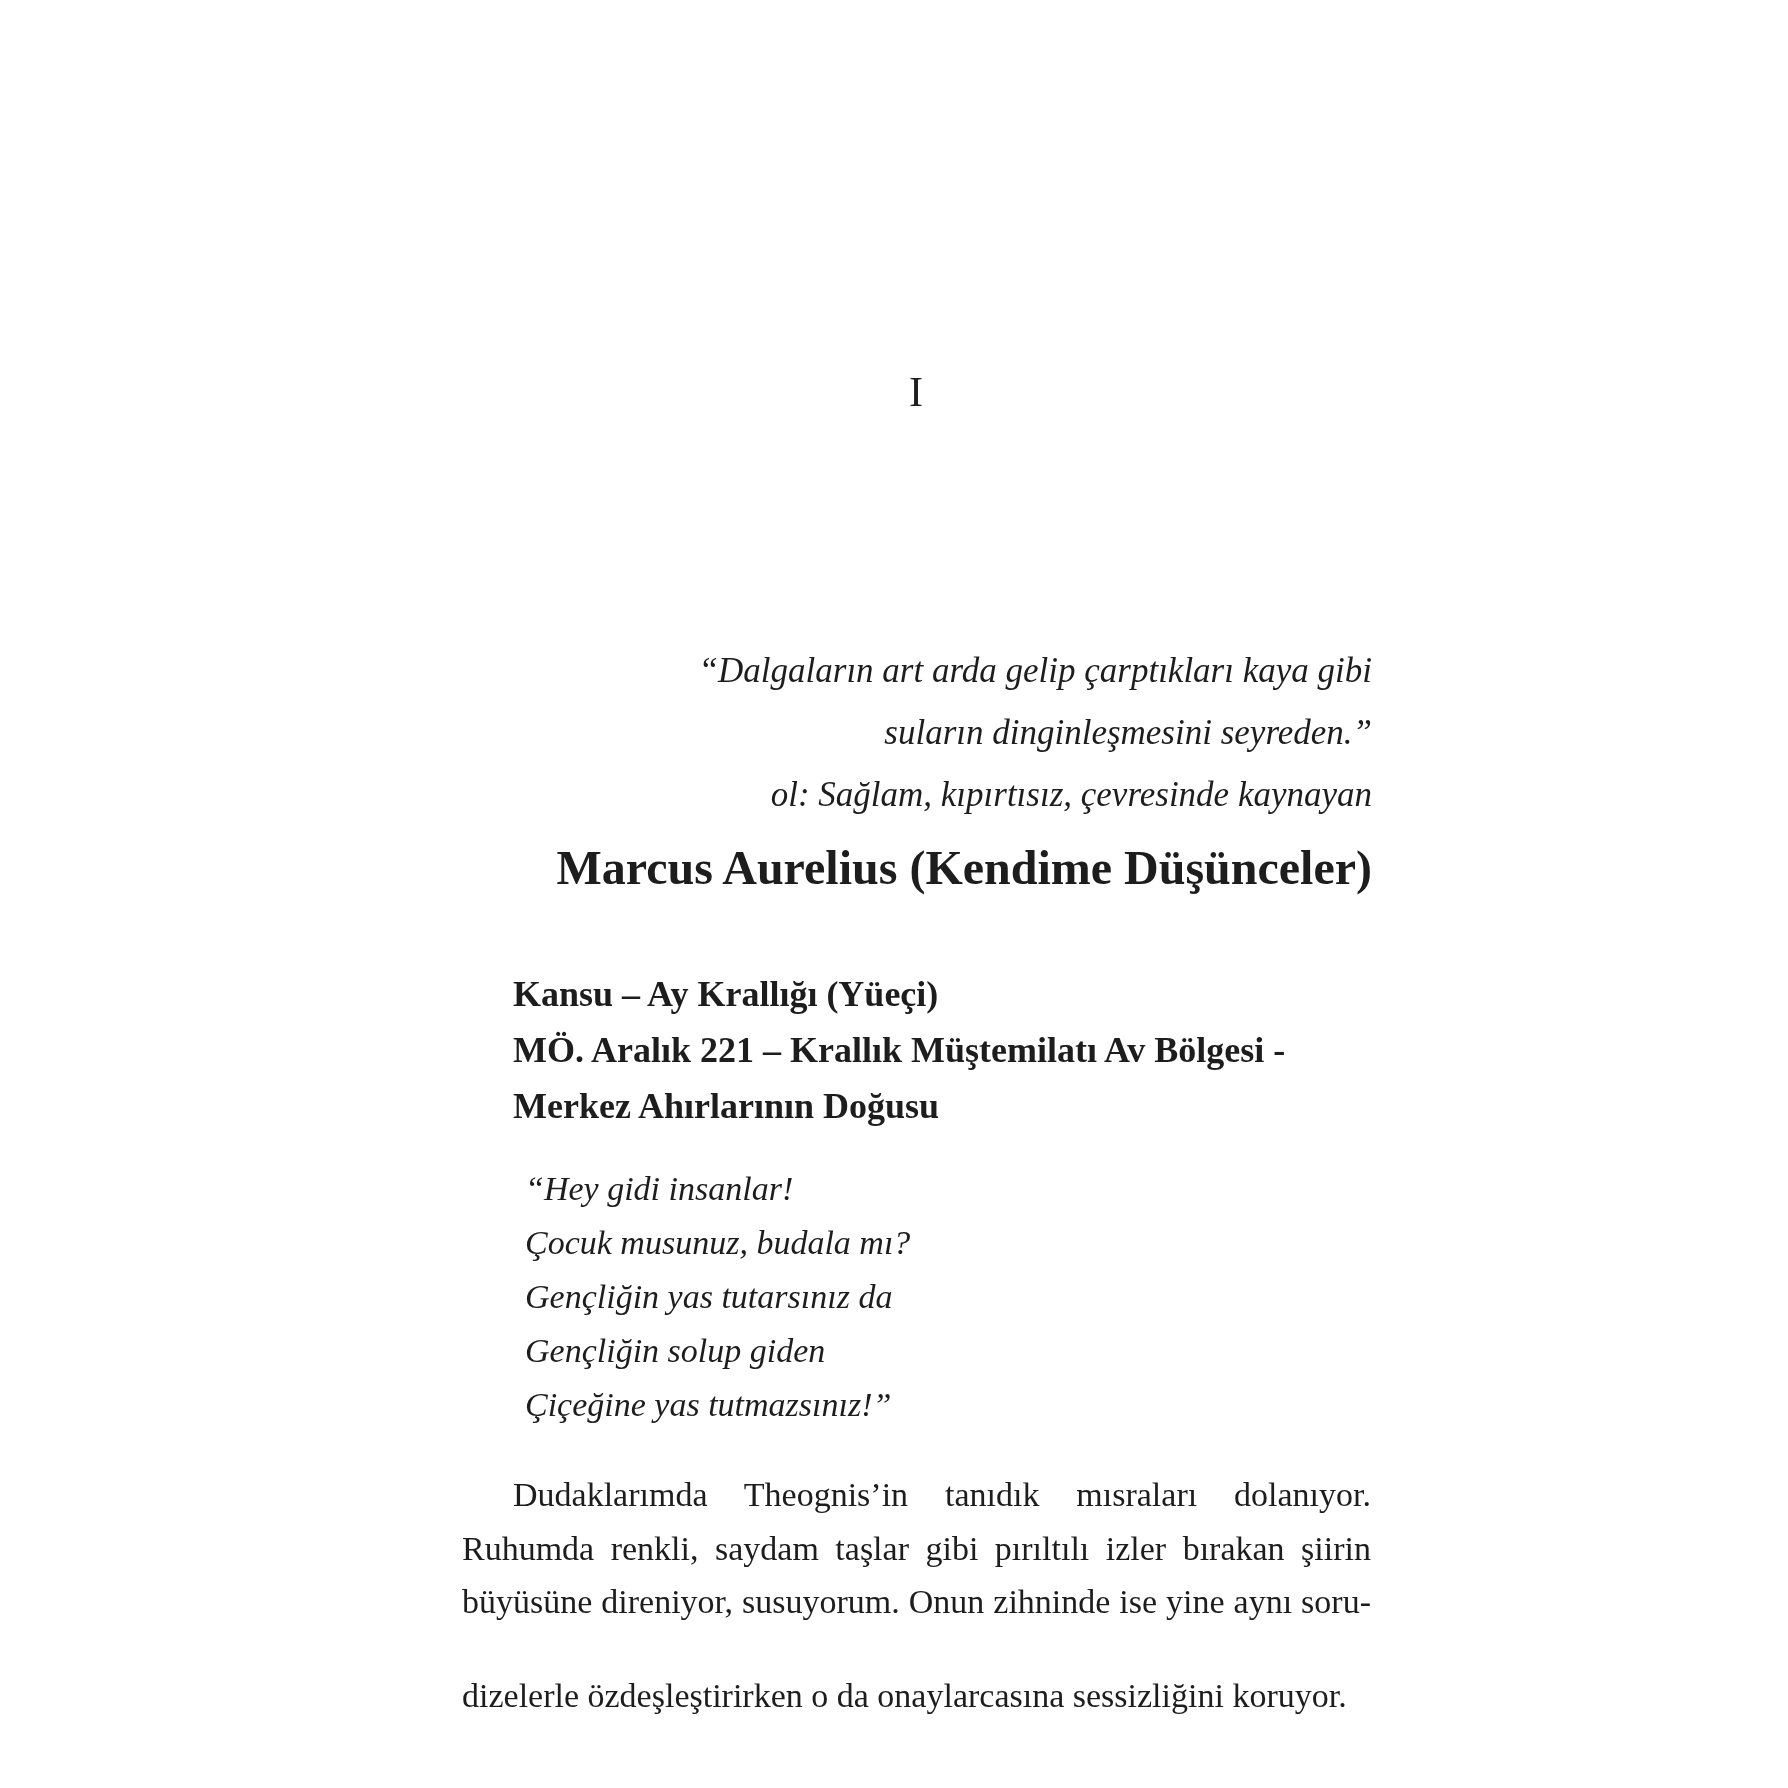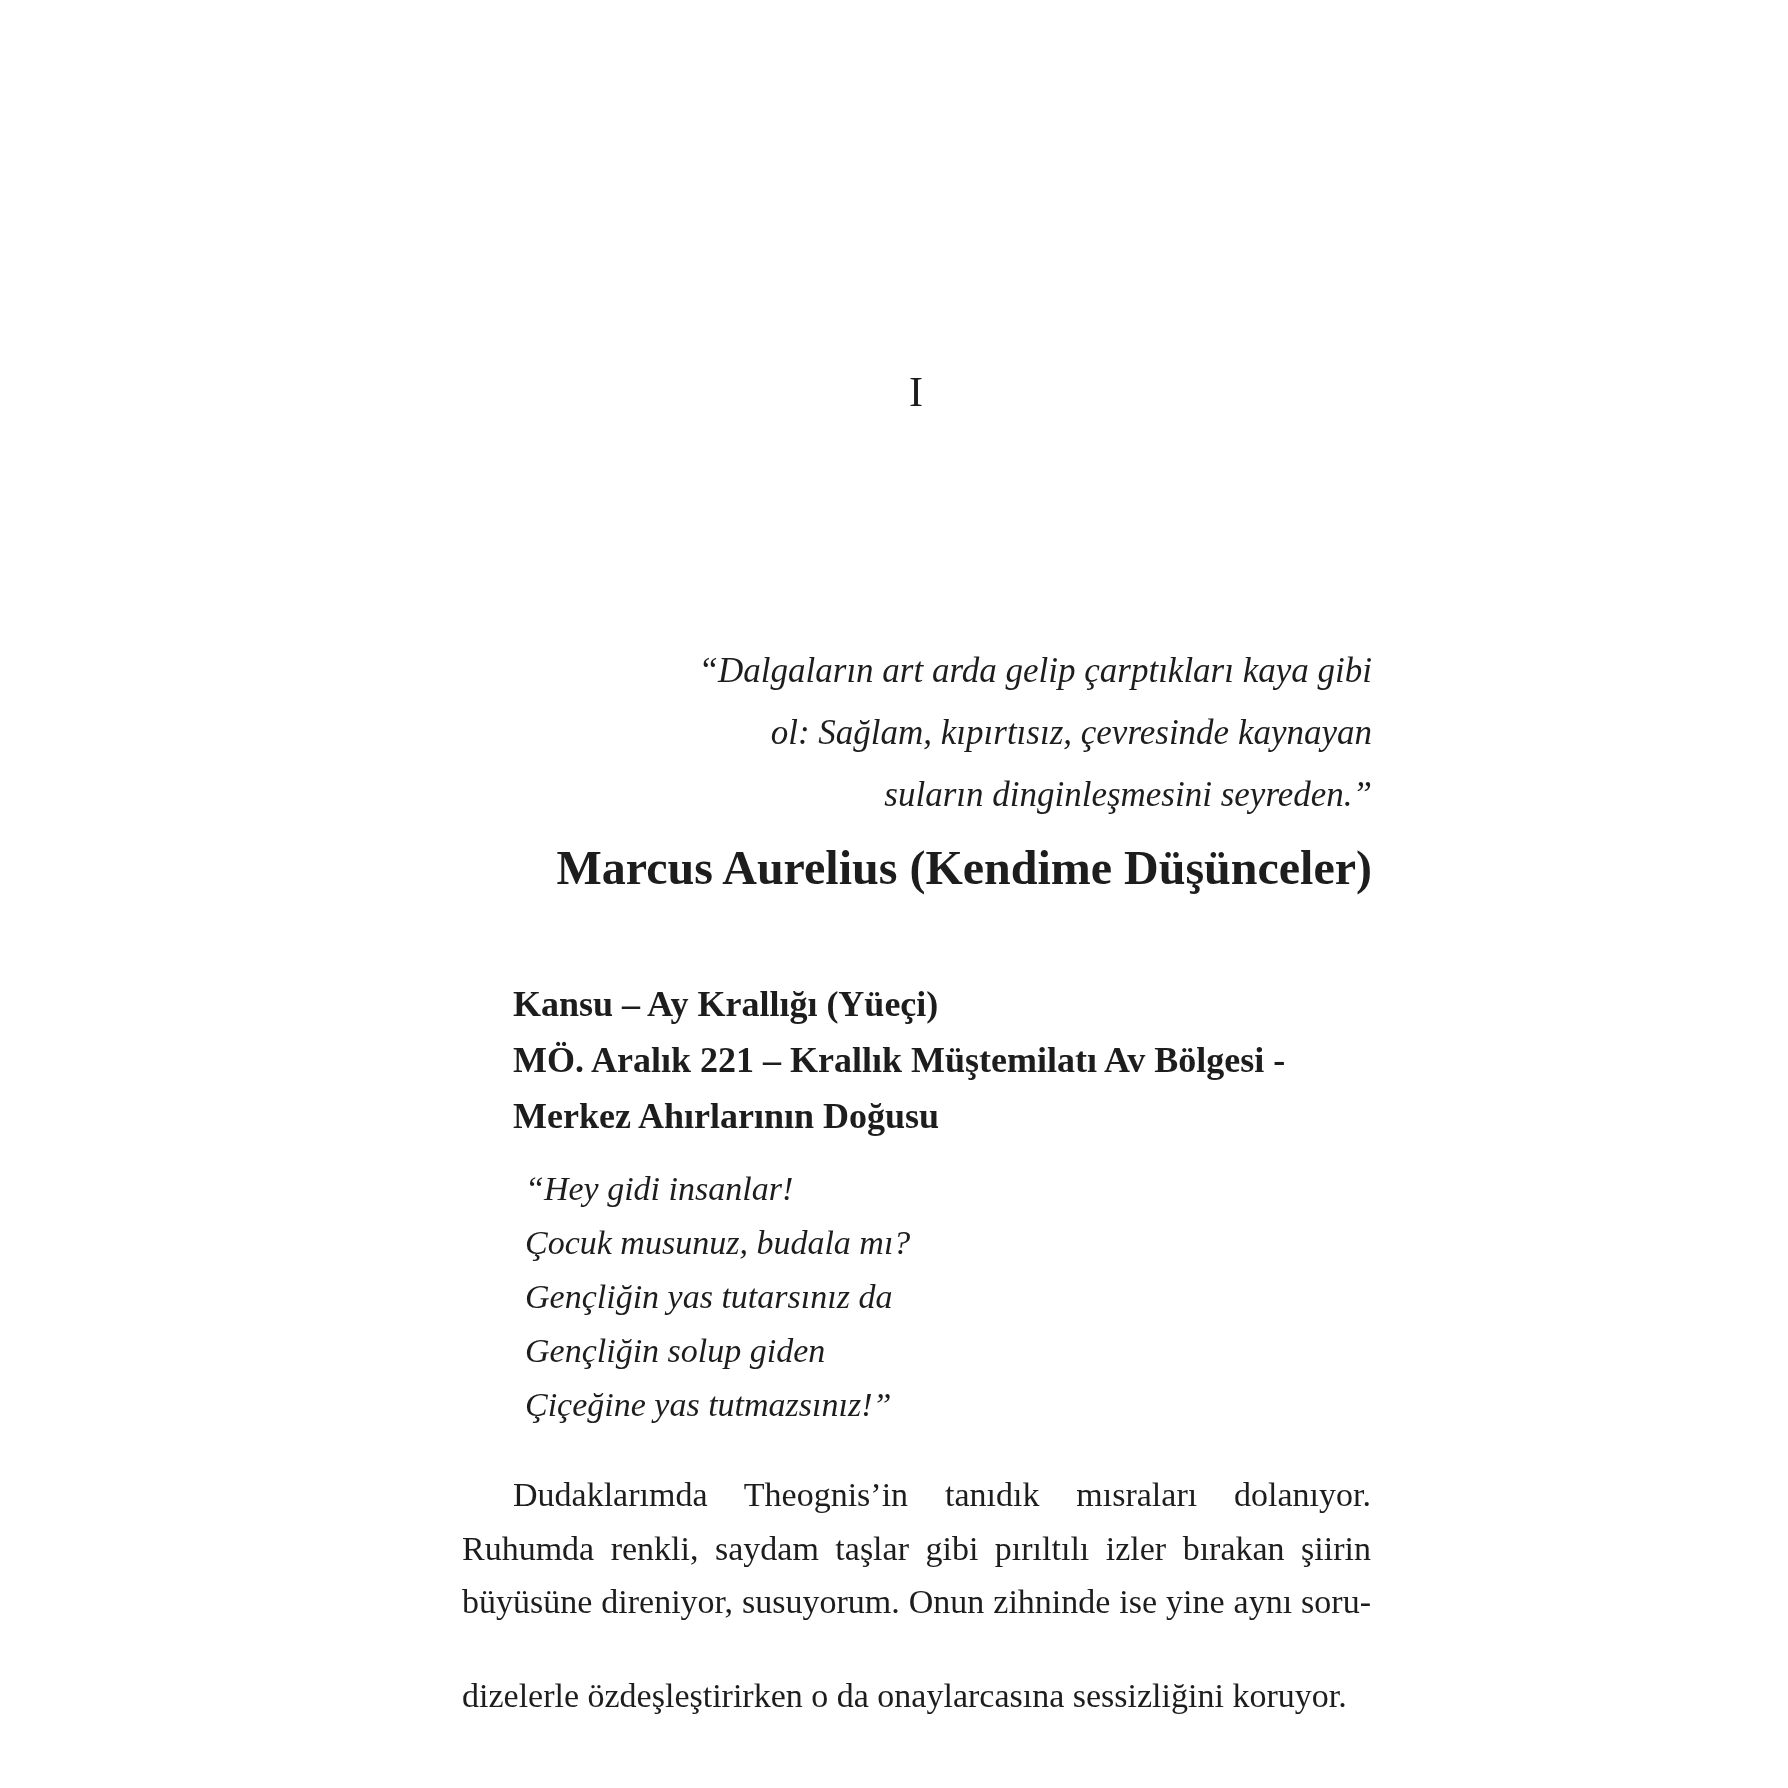--- a/index.html
+++ b/index.html
@@ -46,21 +46,20 @@
     line-height: 46px;
   }
   .scene-heading {
     position: absolute;
     top: 966px;
     left: 513px;
     width: 860px;
     font-weight: bold;
     font-size: 36px;
     line-height: 56px;
-    margin-top: 10px;
   }
   .poem {
     position: absolute;
     top: 1162px;
     left: 513px;
     width: 860px;
     font-style: italic;
     font-size: 34px;
     line-height: 54px;
     margin-left: 12px;
@@ -88,22 +87,22 @@
 </style>
 </head>
 <body>
 
 <div class="page">
 
   <div class="chapter-number">I</div>
 
   <div class="epigraph">
     <div class="epigraph-line">“Dalgaların art arda gelip çarptıkları kaya gibi</div>
+    <div class="epigraph-line">suların dinginleşmesini seyreden.”</div>
     <div class="epigraph-line">ol: Sağlam, kıpırtısız, çevresinde kaynayan</div>
-    <div class="epigraph-line">suların dinginleşmesini seyreden.”</div>
   </div>
 
   <div class="epigraph-attribution">Marcus Aurelius (Kendime Düşünceler)</div>
 
   <div class="scene-heading">
     <div class="scene-heading-line">Kansu – Ay Krallığı (Yüeçi)</div>
     <div class="scene-heading-line">MÖ. Aralık 221 – Krallık Müştemilatı Av Bölgesi -</div>
     <div class="scene-heading-line">Merkez Ahırlarının Doğusu</div>
   </div>
 

